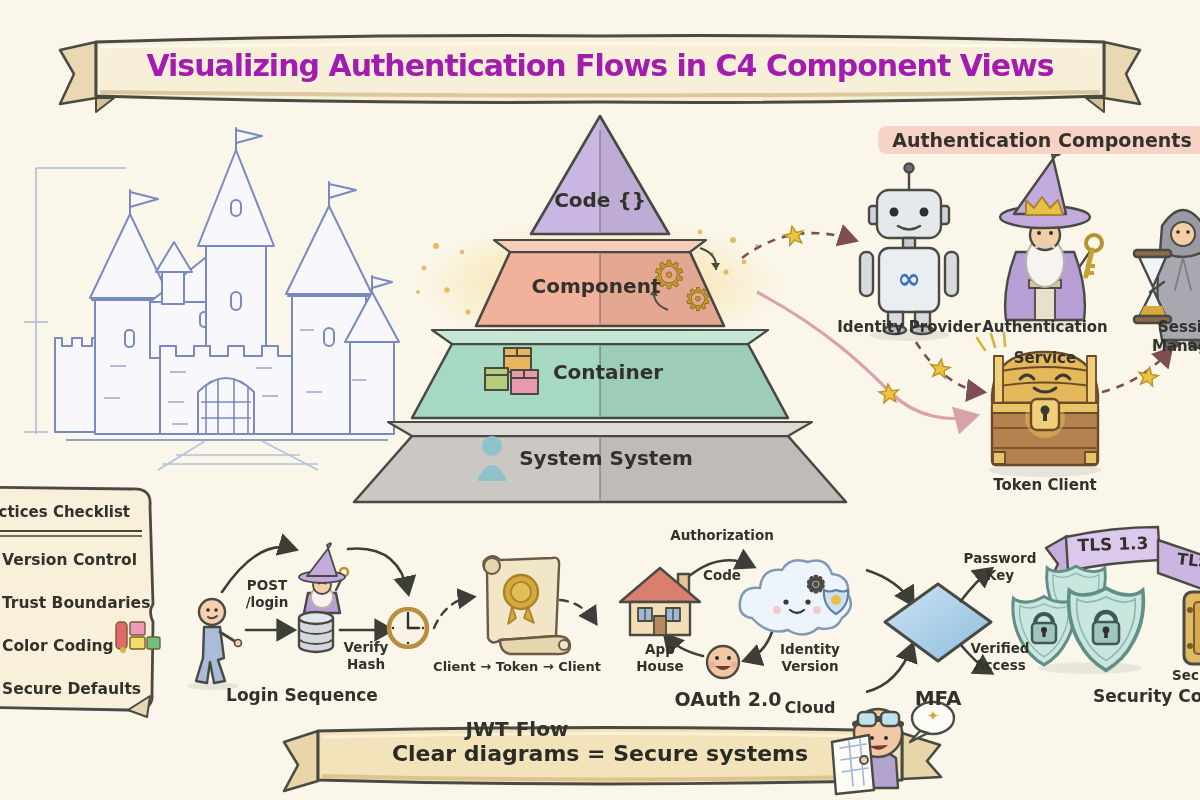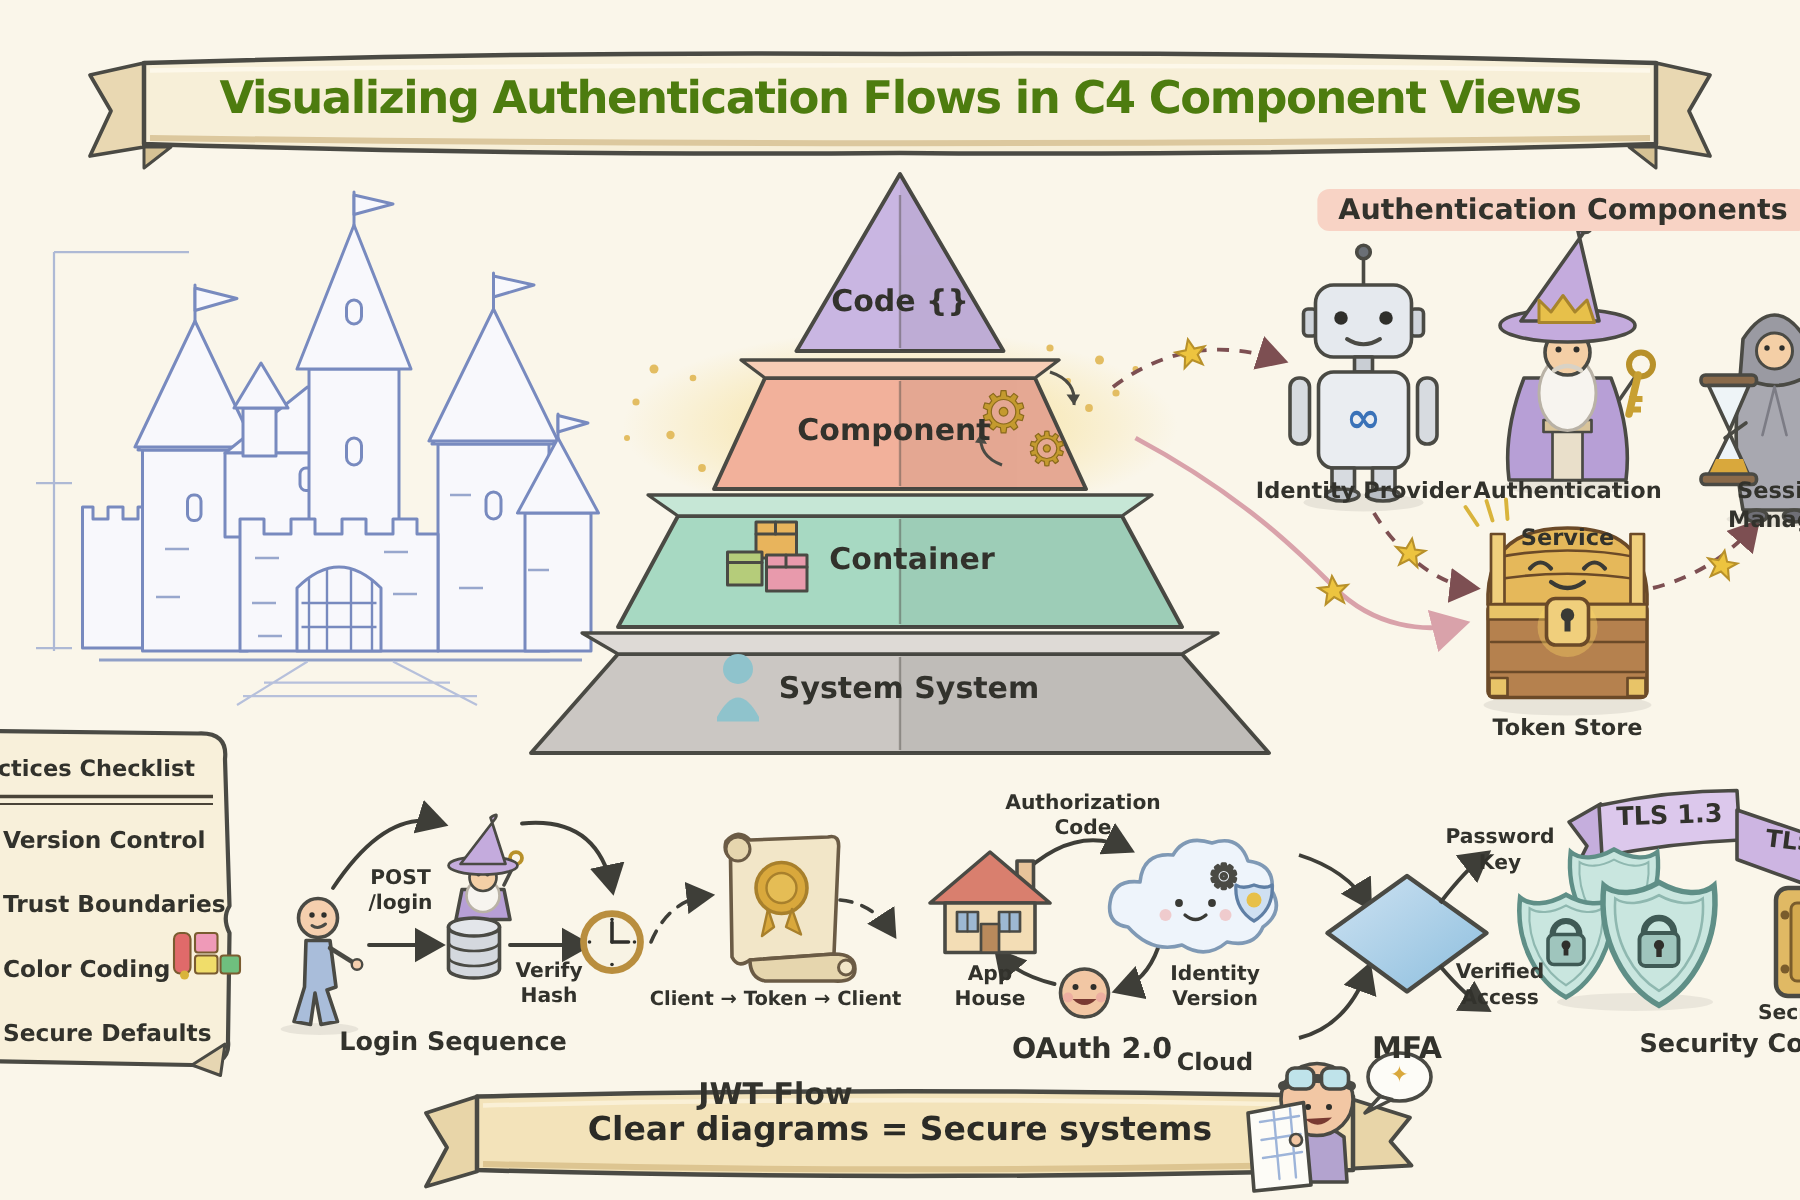--- a/index.html
+++ b/index.html
@@ -432,56 +432,56 @@
       <path d="M840,748 L866,744 M841,760 L867,756 M842,772 L868,768 M849,741 L853,786 M860,739 L864,785" stroke="#9db4d9" stroke-width="1.6"></path>
       <circle cx="864" cy="760" r="4" fill="#f2c7a4" stroke-width="1.8"></circle>
     </g>
     <g>
       <ellipse cx="933" cy="718" rx="21" ry="16" fill="#fdfcf7" class="ink" stroke-width="2.4"></ellipse>
       <path d="M920,731 L910,742 L928,733 Z" fill="#fdfcf7" class="ink" stroke-width="2.4"></path>
     </g>
   </g>
 </svg>
 
-<div class="t c" style="left:600px;top:50px;font-size:30px;letter-spacing:-1px;color:#4d7c0f;">Visualizing Authentication Flows in C4 Component Views</div>
+<div class="t c" style="left:600px;top:50px;font-size:30px;letter-spacing:-1px;color:#a21caf;">Visualizing Authentication Flows in C4 Component Views</div>
 
 <div class="t c" style="left:1042px;top:131px;font-size:19px;">
   <span class="hl">Authentication Components</span>
 </div>
 
 <div class="t c" style="left:600px;top:190px;font-size:20px;">Code {}</div>
 <div class="t c" style="left:596px;top:276px;font-size:20px;">Component</div>
 <div class="t c" style="left:608px;top:362px;font-size:20px;">Container</div>
 <div class="t c" style="left:606px;top:448px;font-size:20px;">System System</div>
 
 <div class="t c" style="left:909px;top:264px;font-size:28px;color:#3a72b8;">∞</div>
 <div class="t c" style="left:909px;top:320px;font-size:15px;">Identity Provider</div>
 <div class="t c" style="left:1045px;top:320px;font-size:15px;">Authentication</div>
 <div class="t c" style="left:1045px;top:339px;font-size:15px;margin-top:12px;">Service</div>
 <div class="t" style="left:1158px;top:320px;font-size:15px;">Session</div>
 <div class="t" style="left:1152px;top:339px;font-size:15px;">Manager</div>
-<div class="t c" style="left:1045px;top:478px;font-size:15px;">Token Store</div>
+<div class="t c" style="left:1045px;top:478px;font-size:15px;">Token Client</div>
 
 <div class="t" style="left:-30px;top:505px;font-size:15px;">Practices Checklist</div>
 <div class="t" style="left:2px;top:552px;font-size:15.5px;">Version Control</div>
 <div class="t" style="left:2px;top:595px;font-size:15.5px;">Trust Boundaries</div>
 <div class="t" style="left:2px;top:638px;font-size:15.5px;">Color Coding</div>
 <div class="t" style="left:2px;top:681px;font-size:15.5px;">Secure Defaults</div>
 
 <div class="t c" style="left:267px;top:578px;font-size:13.5px;">POST</div>
 <div class="t c" style="left:267px;top:595px;font-size:13.5px;">/login</div>
 <div class="t c" style="left:366px;top:640px;font-size:13.5px;">Verify</div>
 <div class="t c" style="left:366px;top:657px;font-size:13.5px;">Hash</div>
 <div class="t c" style="left:302px;top:687px;font-size:17px;">Login Sequence</div>
 
 <div class="t c" style="left:517px;top:660px;font-size:13px;">Client → Token → Client</div>
 <div class="t c" style="left:517px;top:719px;font-size:20px;">JWT Flow</div>
 
 <div class="t c" style="left:722px;top:528px;font-size:13.5px;">Authorization</div>
-<div class="t c" style="left:722px;top:545px;font-size:13.5px;">Code</div>
+<div class="t c" style="left:722px;top:568px;font-size:13.5px;">Code</div>
 <div class="t c" style="left:660px;top:642px;font-size:13.5px;">App</div>
 <div class="t c" style="left:660px;top:659px;font-size:13.5px;">House</div>
 <div class="t c" style="left:810px;top:642px;font-size:13.5px;">Identity</div>
 <div class="t c" style="left:810px;top:659px;font-size:13.5px;">Version</div>
 <div class="t c" style="left:810px;top:676px;font-size:16px;margin-top:24px;">Cloud</div>
 <div class="t c" style="left:728px;top:690px;font-size:19px;">OAuth 2.0</div>
 
 <div class="t c" style="left:1000px;top:551px;font-size:13.5px;">Password</div>
 <div class="t c" style="left:1000px;top:568px;font-size:13.5px;">Key</div>
 <div class="t c" style="left:1000px;top:641px;font-size:13.5px;">Verified</div>

